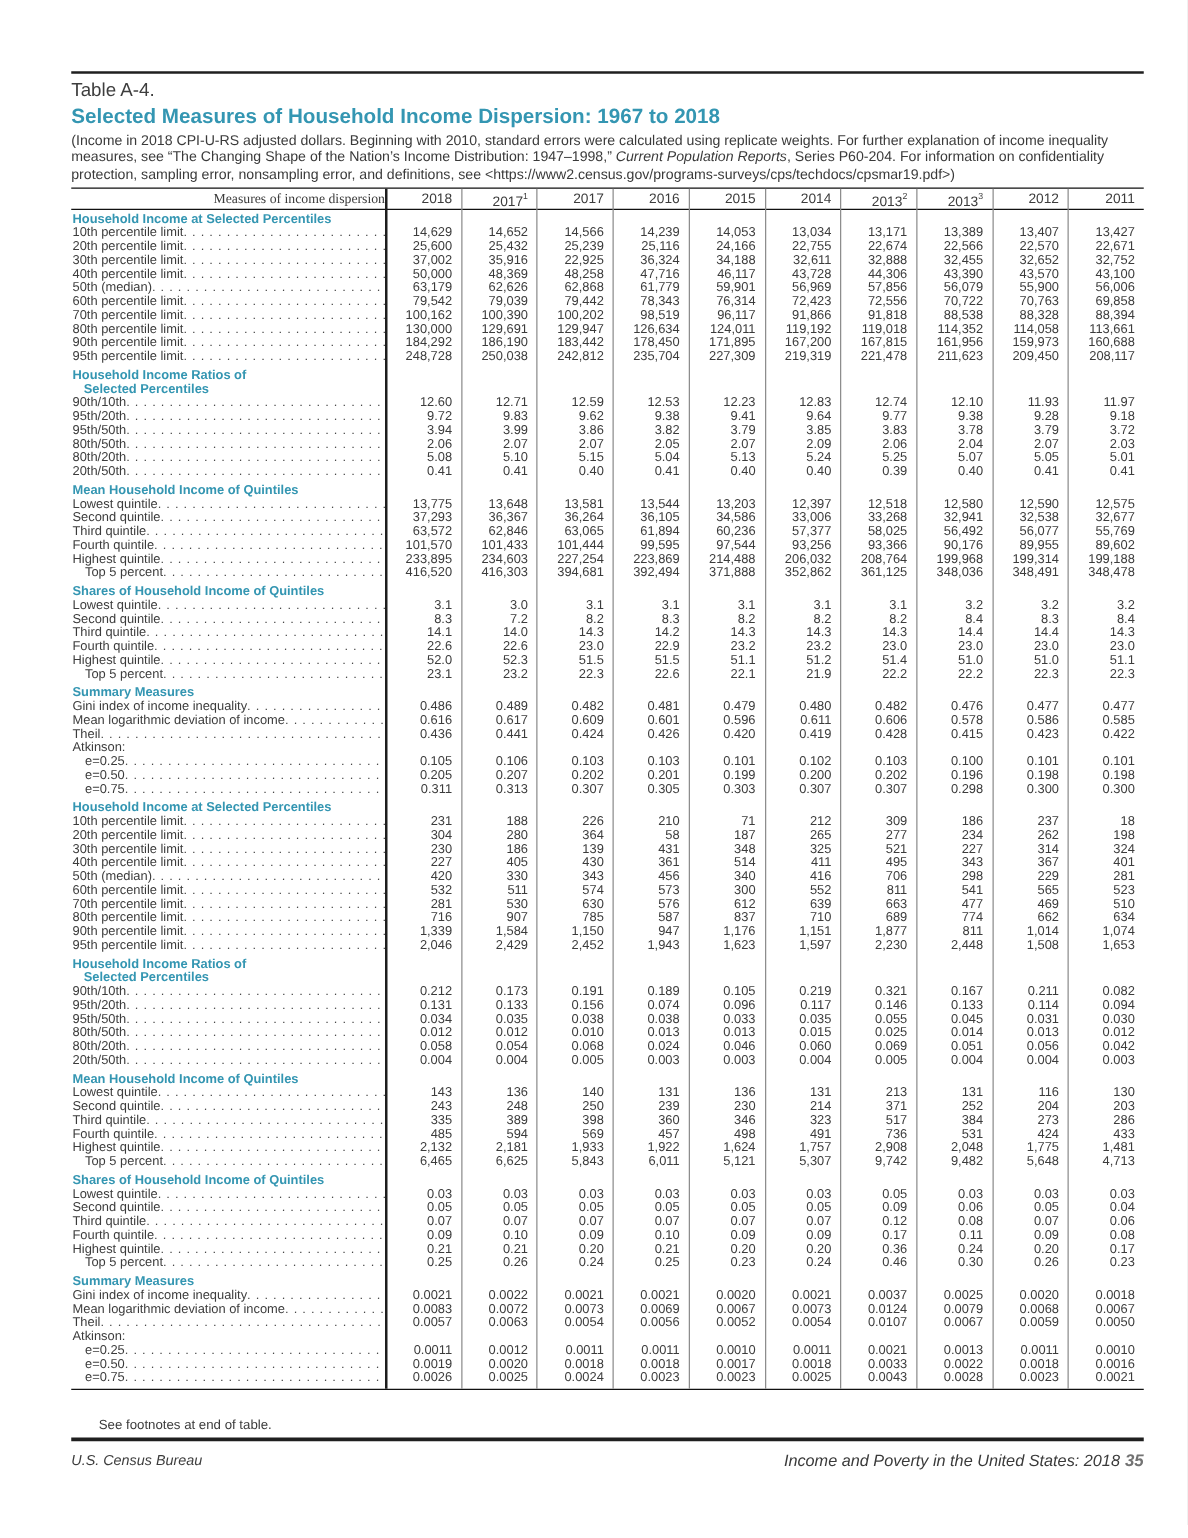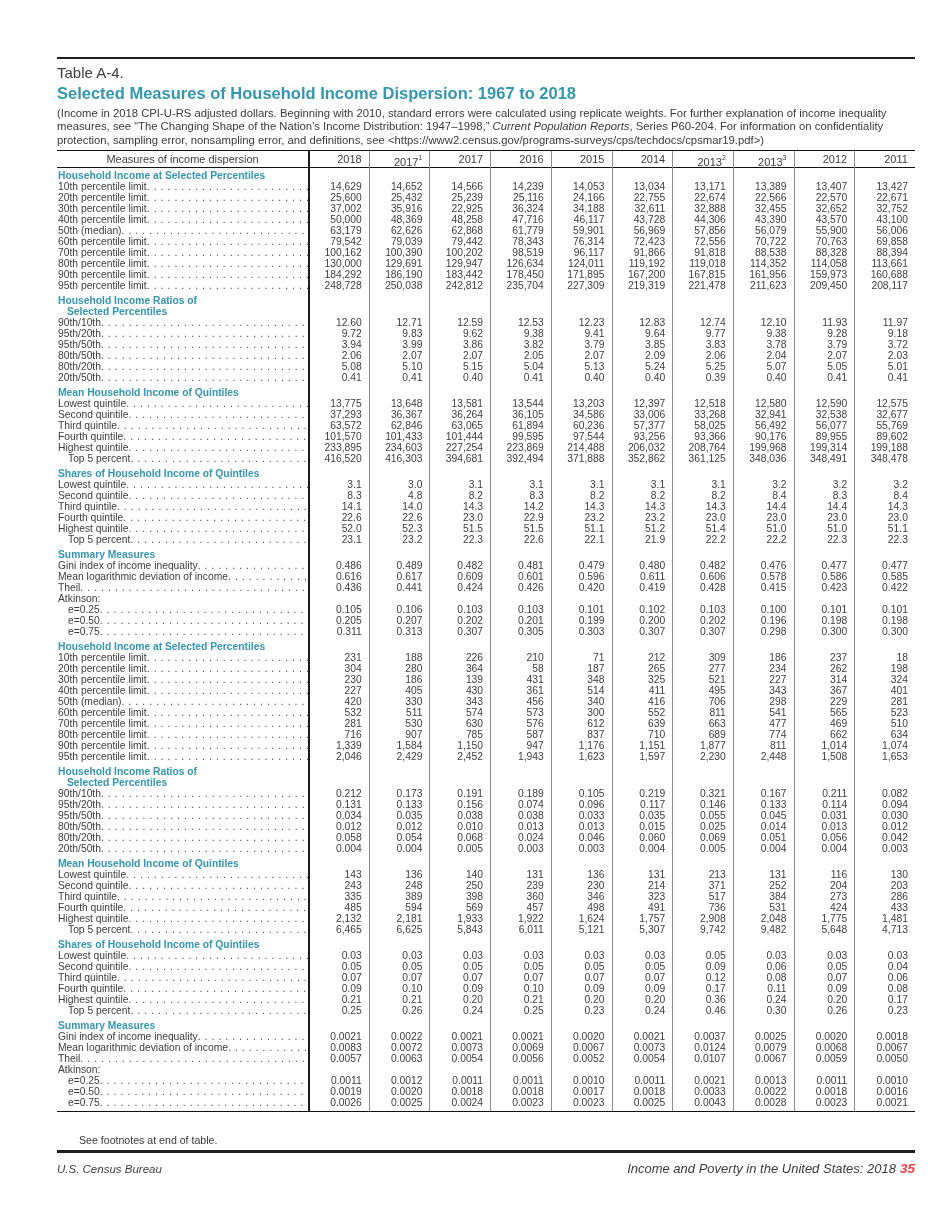--- a/index.html
+++ b/index.html
@@ -13,21 +13,21 @@
   .table-label { position:absolute; top:64px; left:57px; font-size:15px; color:#3d3d3d; }
   .page-title { position:absolute; top:84px; left:57px; font-size:16.5px; font-weight:bold; color:var(--accent,#3496B2); }
   .intro { position:absolute; top:107px; left:57px; width:858px; font-size:11.3px; line-height:13.4px; color:#3a3a3a; }
   .intro i { font-style:italic; }
 
   .datatable { position:absolute; top:150px; left:57px; width:858px;
     border-top:1.5px solid #111; border-bottom:1.2px solid #111; font-size:10.3px; }
   .vline { position:absolute; top:0; bottom:0; width:1px; background:#8d8d8d; }
   .vline.first { width:1.7px; background:#1d1d1d; }
   .thead { display:flex; height:17px; line-height:16px; border-bottom:1px solid #111; font-size:11px; }
-  .th-label { width:251px; text-align:center; }
+  .th-label { width:251px; text-align:right;font-family:Liberation Serif, serif; }
   .th-year { width:60.7px; text-align:right; padding-right:7px; }
   .th-year sup { font-size:7px; position:relative; top:-1px; }
 
   .tbody { position:relative; padding-bottom:3px; }
   .sect { margin-top:4px; }
   .sect:first-child { margin-top:2px; }
   .shead { height:11px; line-height:11px; color:var(--accent,#3496B2); font-weight:bold; padding-left:1px; white-space:nowrap; }
   .shead.ind { padding-left:10px; }
   .trow { display:flex; height:11px; line-height:11px; }
   .lbl { width:251px; display:flex; overflow:hidden; padding-left:1px; }
@@ -35,21 +35,21 @@
   .lbl .txt { white-space:nowrap; }
   .lbl .dots { flex:1 1 auto; overflow:hidden; white-space:nowrap; color:#4a4a4a; }
   .lbl .dots::after { content:" . . . . . . . . . . . . . . . . . . . . . . . . . . . . . . . . . . . . . . . . . . . . . . . . ."; letter-spacing:0.6px; }
   .val { width:60.7px; text-align:right; padding-right:7px; }
 
   .footnote { position:absolute; top:1134px; left:79px; font-size:10.6px; color:#3a3a3a; }
   .footer-rule { position:absolute; top:1150px; left:57px; width:858px; height:2.5px; background:#1f1f1f; }
   .footer { position:absolute; top:1161px; left:57px; width:858px; display:flex; align-items:center;font-style:italic; }
   .footer-left { font-size:11.5px; color:#3d3d3d; }
   .footer-right { margin-left:auto; font-size:13px; color:#3a3a3a; }
-  .footer-right b { font-size:13.5px; font-weight:bold; margin-left:4px; color:#ef4444; }
+  .footer-right b { font-size:13.5px; font-weight:bold; margin-left:4px; color:#737373; }
 </style>
 </head>
 <body>
 
 <div class="page">
   <div class="top-rule"></div>
   <div class="table-label">Table A-4.</div>
   <div class="page-title">Selected Measures of Household Income Dispersion: 1967 to 2018</div>
   <p class="intro"><span>(Income in 2018 CPI-U-RS adjusted dollars. Beginning with 2010, standard errors were calculated using replicate weights. For further explanation of income inequality measures, see “The Changing Shape of the Nation’s Income Distribution: 1947–1998,” </span><i>Current Population Reports</i><span>, Series P60-204. For information on confidentiality protection, sampling error, nonsampling error, and definitions, see &lt;https://www2.census.gov/programs-surveys/cps/techdocs/cpsmar19.pdf&gt;)</span></p>
 
@@ -459,21 +459,21 @@
             <div class="val">3.2</div>
             <div class="val">3.2</div>
             <div class="val">3.2</div>
           </div>
           <div class="trow">
             <div class="lbl">
               <span class="txt">Second quintile</span>
               <span class="dots"></span>
             </div>
             <div class="val">8.3</div>
-            <div class="val">4.8</div>
+            <div class="val">7.2</div>
             <div class="val">8.2</div>
             <div class="val">8.3</div>
             <div class="val">8.2</div>
             <div class="val">8.2</div>
             <div class="val">8.2</div>
             <div class="val">8.4</div>
             <div class="val">8.3</div>
             <div class="val">8.4</div>
           </div>
           <div class="trow">

